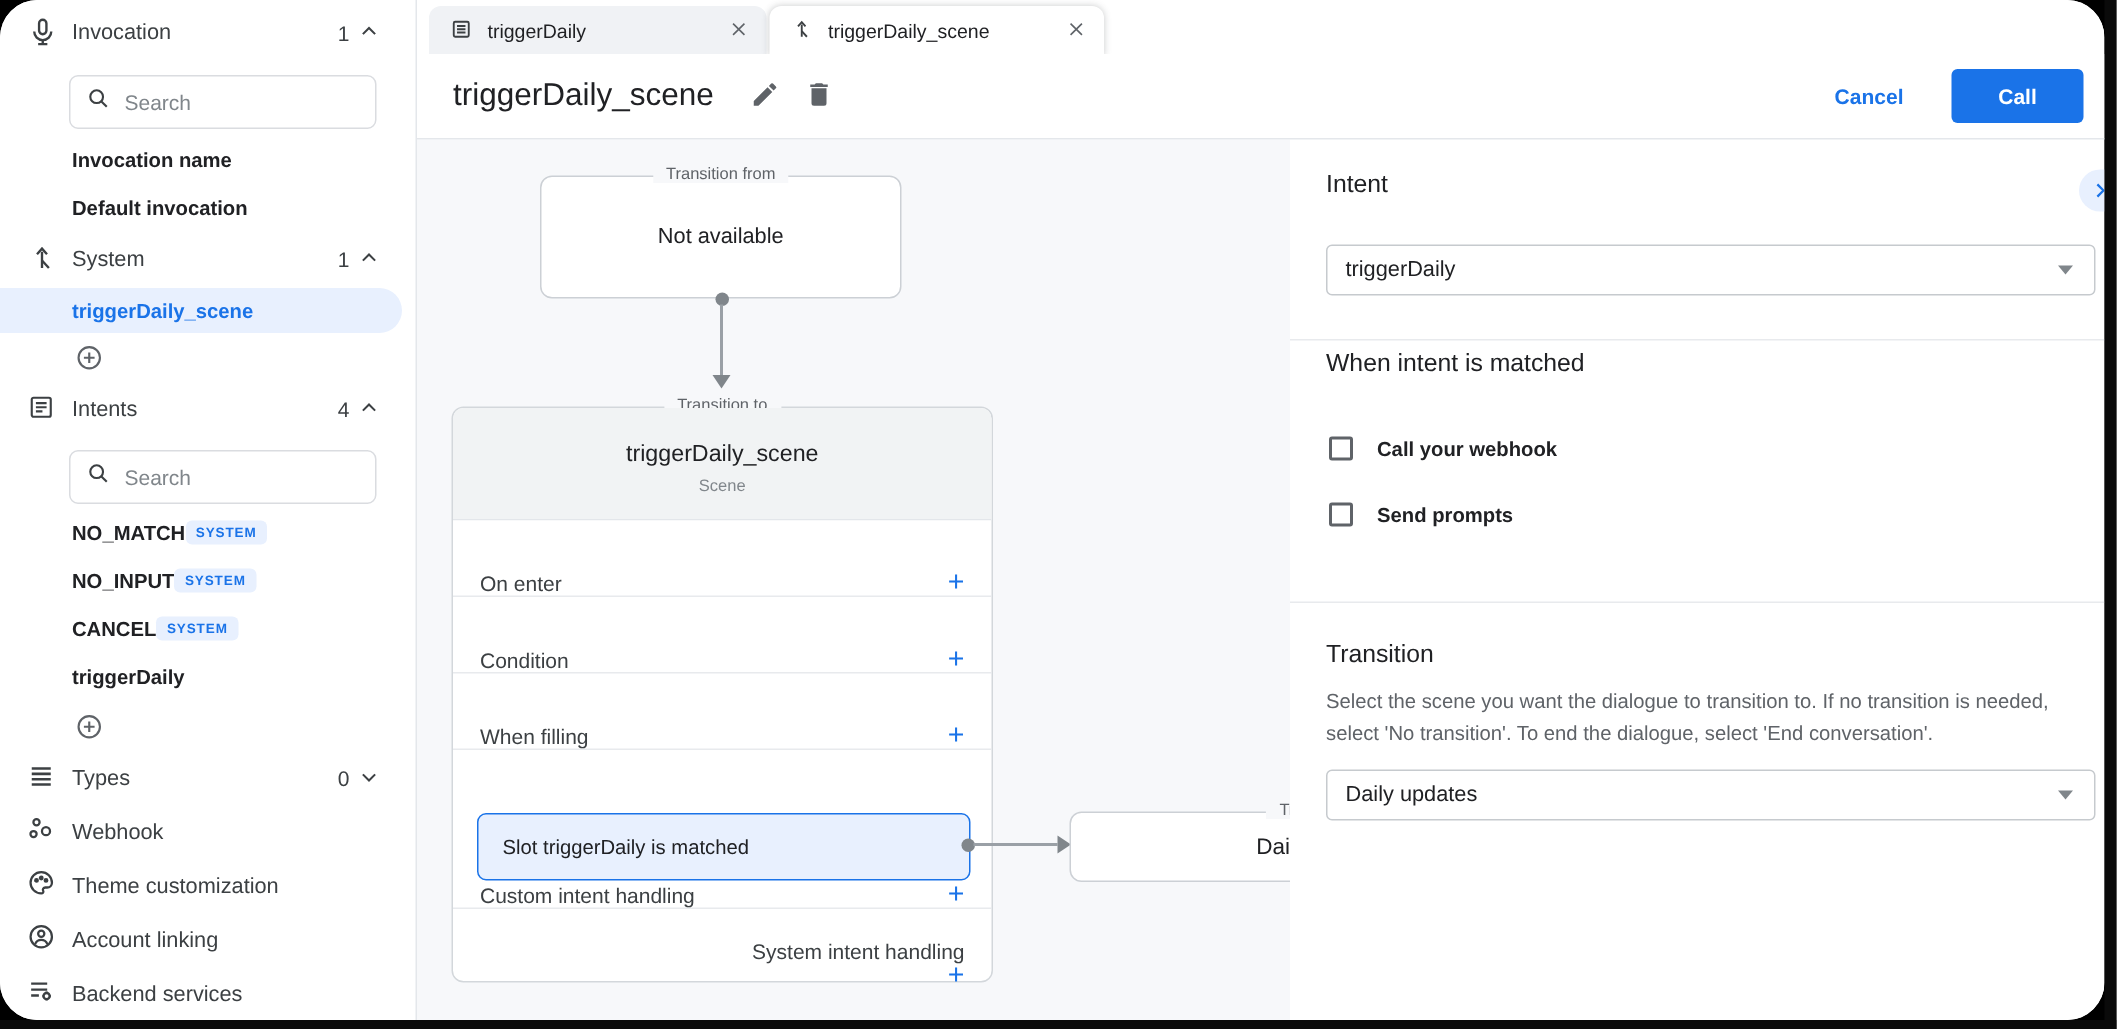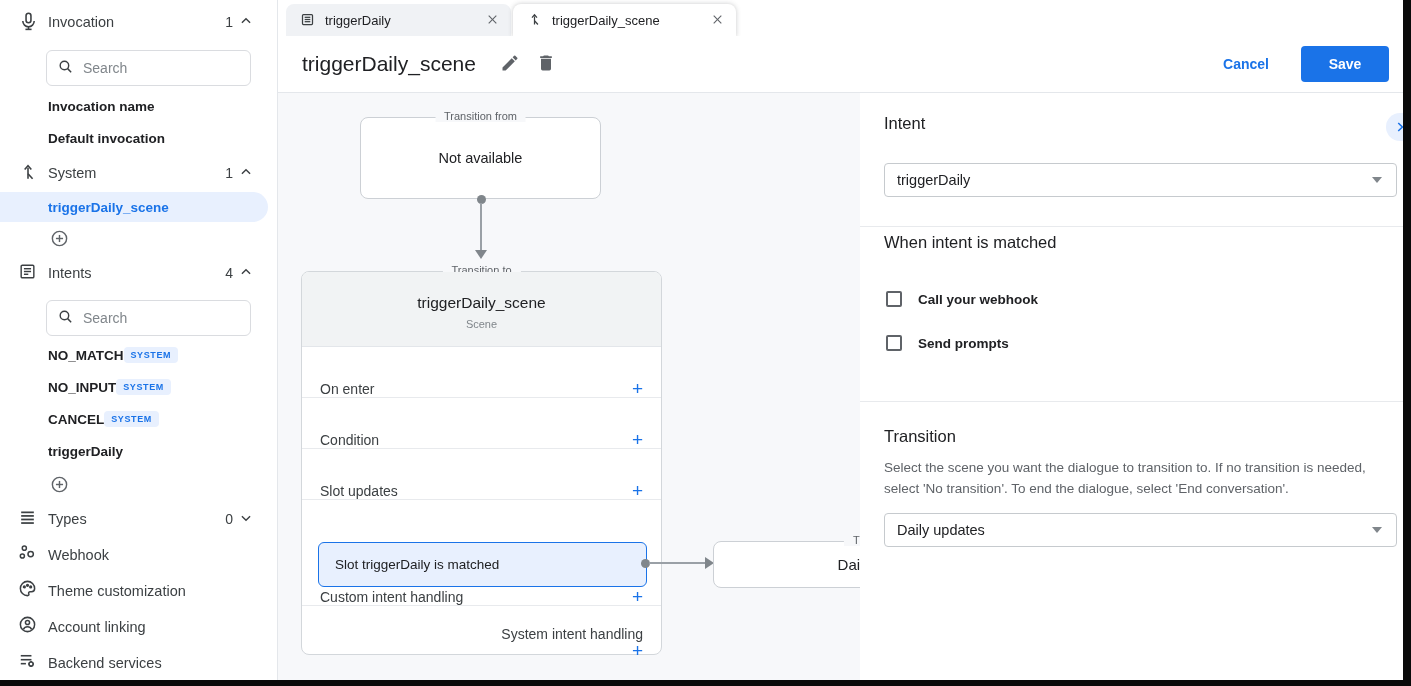--- a/index.html
+++ b/index.html
@@ -1,18 +1,18 @@
 <!DOCTYPE html>
 <html><head>
 <meta charset="utf-8">
 <style>
   * { box-sizing: border-box; margin:0; padding:0; }
   html,body { width:1411px; height:686px; }
   body { background:#000; font-family:"Liberation Sans", sans-serif; position:relative; overflow:hidden; }
-  .app { position:absolute; left:0; top:0; width:1403px; height:680px; background:#fff; overflow:hidden; }
+  .app { position:absolute; left:0; top:0; width:1403px; height:680px; background:#fff; overflow:hidden;border-radius:25px; }
 
   
   .sidebar { position:absolute; left:0; top:0; width:278px; height:680px; background:#fff; border-right:1px solid #e4e7eb; }
   .sec { position:absolute; left:0; width:277px; height:24px; display:flex; align-items:center; padding-left:48px; }
   .sec-icon { position:absolute; left:18px; top:1px; }
   .sec-label { font-size:14.5px; color:#3c4043; }
   .sec-count { margin-left:auto; margin-right:44px; font-size:14px; color:#3c4043; }
   .sec-chev { position:absolute; right:24px; top:4px; }
   .sb-search { position:absolute; left:46px; width:205px; height:36px; border:1px solid #dadce0; border-radius:6px; background:#fff; display:flex; align-items:center; padding-left:10px; gap:9px; }
   .sb-search input { border:none; outline:none; font-size:14px; color:#3c4043; width:150px; font-family:"Liberation Sans",sans-serif; background:transparent; }
@@ -299,21 +299,21 @@
             <path fill="#5f6368" d="M3 17.25V21h3.75L17.81 9.94l-3.75-3.75L3 17.25zM20.71 7.04a1 1 0 0 0 0-1.41l-2.34-2.34a1 1 0 0 0-1.41 0l-1.83 1.83 3.75 3.75 1.83-1.83z"></path>
           </svg>
       </button>
       <button class="icon-btn">
         <svg width="20" height="20" viewBox="0 0 24 24">
             <path fill="#5f6368" d="M6 19a2 2 0 0 0 2 2h8a2 2 0 0 0 2-2V7H6v12zM19 4h-3.5l-1-1h-5l-1 1H5v2h14V4z"></path>
           </svg>
       </button>
     </span>
     <button class="btn-cancel">Cancel</button>
-    <button class="btn-save">Save</button>
+    <button class="btn-save">Call</button>
   </div>
 
   <div class="canvas">
 
     <div class="tf-box">
       <span class="legend">Transition from</span>
       <span>Not available</span>
     </div>
 
     <div class="dot" style="left:199px; top:102px;"></div>
@@ -328,21 +328,21 @@
       </div>
       <div class="sc-row" style="top:75px; height:51px;">
         <span>On enter</span>
         <span class="plus">+</span>
       </div>
       <div class="sc-row" style="top:126px; height:51px;">
         <span>Condition</span>
         <span class="plus">+</span>
       </div>
       <div class="sc-row" style="top:177px; height:51px;">
-        <span>Slot updates</span>
+        <span>When filling</span>
         <span class="plus">+</span>
       </div>
       <div class="sc-row" style="top:228px; height:106px;">
         <span>Custom intent handling</span>
         <span class="plus">+</span>
       </div>
       <div class="chip">Slot triggerDaily is matched</div>
       <div class="sc-row" style="top:334px; height:50px; border-bottom:none;flex-direction:column;">
         <span>System intent handling</span>
         <span class="plus">+</span>

